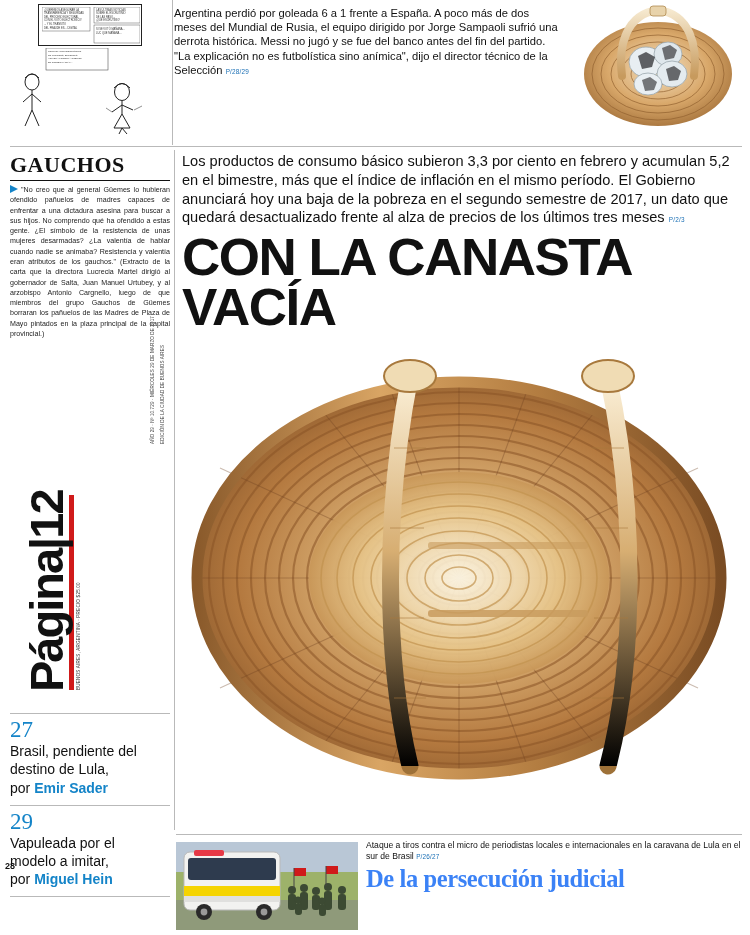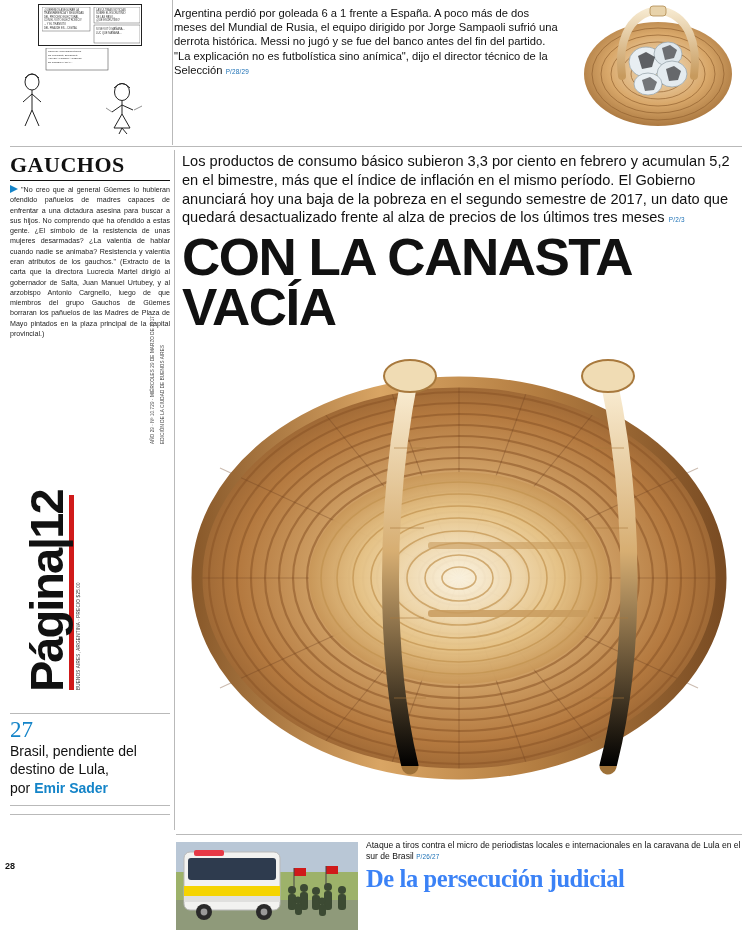--- a/index.html
+++ b/index.html
@@ -293,20 +293,29 @@
       <div class="index-num">27</div>
       <div class="index-desc">
         <span>Brasil, pendiente del</span><br>
         <span>destino de Lula,</span><br>
         <span>por</span>
         <span class="index-author">Emir Sader</span>
       </div>
     </div>
 
     <div class="index-rule" style="margin-top:8px;"></div>
+    <div class="index-item">
+      <div class="index-num">29</div>
+      <div class="index-desc">
+        <span>Vapuleada por el</span><br>
+        <span>modelo a imitar,</span><br>
+        <span>por</span>
+        <span class="index-author">Miguel Hein</span>
+      </div>
+    </div>
 
     <div class="index-rule" style="margin-top:8px;"></div>
   </div>
 
   <div class="page-folio">28</div>
 
   <div class="main-col">
     <div class="main-lead">
       <span>Los productos de consumo básico subieron 3,3 por ciento en febrero y acumulan 5,2 en el bimestre, más que el índice de inflación en el mismo período. El Gobierno anunciará hoy una baja de la pobreza en el segundo semestre de 2017, un dato que quedará desactualizado frente al alza de precios de los últimos tres meses</span>
       <span class="ref-sm">P/2/3</span>

